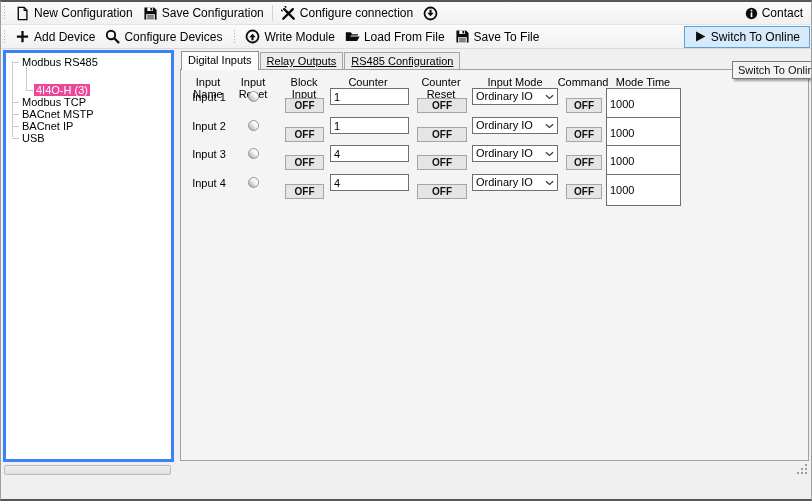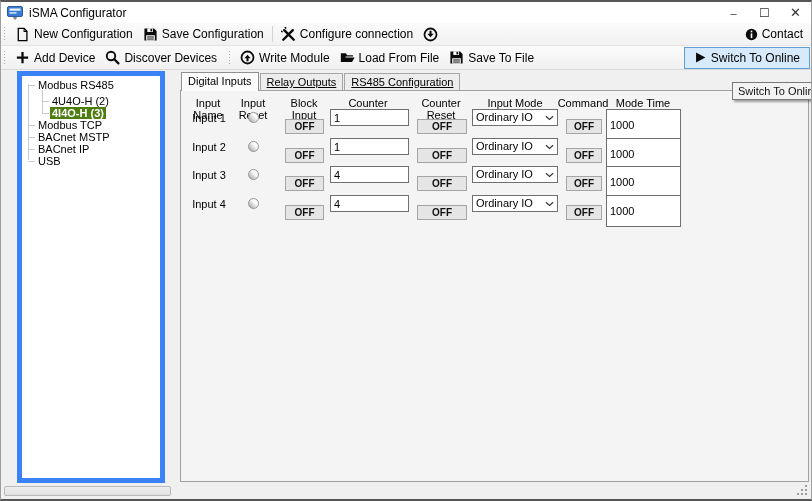--- a/index.html
+++ b/index.html
@@ -37,30 +37,30 @@
   .contact{ margin-left:auto; margin-right:3px; }
   .switch-online{ margin-left:auto; margin-right:1px; height:22px; padding:0 9px;
                   background:#d7eafb; border:1px solid #5f9fd8; }
 
   .icon15{ width:15px; height:15px; }
   .icon13{ width:13px; height:13px; }
 
   
   .main{ position:relative; height:415px; background:#f0f0f0; }
 
-  .tree-panel{ position:absolute; left:16px; top:1px; width:148px; height:412px;
-               background:#fff; border:5px solid #3b82f6; overflow:hidden; }
+  .tree-panel{ position:absolute; left:2px; top:1px; width:171px; height:412px;
+               background:#fff; border:3px solid #3b82f6; overflow:hidden; }
   .tree-item{ position:absolute; left:0; right:0; height:13px; font-size:11px;
               display:flex; align-items:center; cursor:default; }
   .tree-item.lvl0{ padding-left:14px; }
   .tree-item.lvl1{ padding-left:28px; }
   .tree-item.lvl0::before{ content:""; position:absolute; left:6px; top:50%; width:7px; height:1px; background:#c9c9c9; }
   .tree-item.lvl1::before{ content:""; position:absolute; left:20px; top:50%; width:7px; height:1px; background:#c9c9c9; }
   .tree-label{ padding:0 2px; line-height:12px; }
-  .tree-item.selected .tree-label{ background:#4d7c0f; color:#fff; font-weight:bold; }
+  .tree-item.selected .tree-label{ background:#ec4899; color:#fff; font-weight:normal; }
   .tree-vline{ position:absolute; width:1px; background:#c9c9c9; }
   .vline1{ left:6px; top:8px; height:76px; }
   .vline2{ left:20px; top:14px; height:23px; }
 
   
   .tab-control{ position:absolute; left:179px; top:1px; width:629px; height:411px; }
   .tab-strip{ display:flex; align-items:flex-end; height:19px; padding-left:1px; position:relative; z-index:2; }
   .tab{ font-size:11px; padding:2px 6px; height:17px; background:#ededed;
         border:1px solid #a5a5a5; border-bottom:none; color:#000; white-space:nowrap; cursor:default; }
   .tab + .tab{ margin-left:1px;text-decoration:underline; }
@@ -167,33 +167,20 @@
         <path d="M6 11h4l-1 2.4H7z" fill="#8a8a8a"></path>
       </symbol>
     <symbol id="i-chevron" viewBox="0 0 10 6">
         <path d="M1 1l4 3.6L9 1" fill="none" stroke="#3a3a3a" stroke-width="1.4"></path>
       </symbol>
   </defs>
 </svg>
 
 <div class="window">
 
-  <div class="titlebar">
-    <span class="app-icon">
-        <svg viewBox="0 0 16 14" width="16" height="14">
-          <use href="#i-app"></use>
-        </svg>
-      </span>
-    <span class="tb-title">iSMA Configurator</span>
-    <div class="win-controls">
-      <div class="win-btn">–</div>
-      <div class="win-btn max">☐</div>
-      <div class="win-btn close">✕</div>
-    </div>
-  </div>
 
   <div class="toolbar toolbar1">
     <span class="grip"></span>
     <div class="tb-item">
       <svg class="icon15" viewBox="0 0 16 16">
           <use href="#i-doc"></use>
         </svg>
       <span>New Configuration</span>
     </div>
     <div class="tb-item">
@@ -227,21 +214,21 @@
     <div class="tb-item">
       <svg class="icon15" viewBox="0 0 16 16">
           <use href="#i-plus"></use>
         </svg>
       <span>Add Device</span>
     </div>
     <div class="tb-item">
       <svg class="icon15" viewBox="0 0 16 16">
           <use href="#i-search"></use>
         </svg>
-      <span>Discover Devices</span>
+      <span>Configure Devices</span>
     </div>
     <span class="grip" style="margin-left:6px"></span>
     <div class="tb-item">
       <svg class="icon15" viewBox="0 0 16 16">
           <use href="#i-circle-up"></use>
         </svg>
       <span>Write Module</span>
     </div>
     <div class="tb-item">
       <svg class="icon15" viewBox="0 0 18 15" width="17" height="14">
@@ -263,23 +250,20 @@
     </div>
   </div>
 
   <div class="main">
 
     <div class="tree-panel">
       <div class="tree-vline vline1"></div>
       <div class="tree-vline vline2"></div>
       <div class="tree-item lvl0" style="top:2px">
           <span class="tree-label">Modbus RS485</span>
-        </div>
-      <div class="tree-item lvl1" style="top:18px">
-          <span class="tree-label">4U4O-H (2)</span>
         </div>
       <div class="tree-item lvl1 selected" style="top:30px">
           <span class="tree-label">4I4O-H (3)</span>
         </div>
       <div class="tree-item lvl0" style="top:42px">
           <span class="tree-label">Modbus TCP</span>
         </div>
       <div class="tree-item lvl0" style="top:54px">
           <span class="tree-label">BACnet MSTP</span>
         </div>

